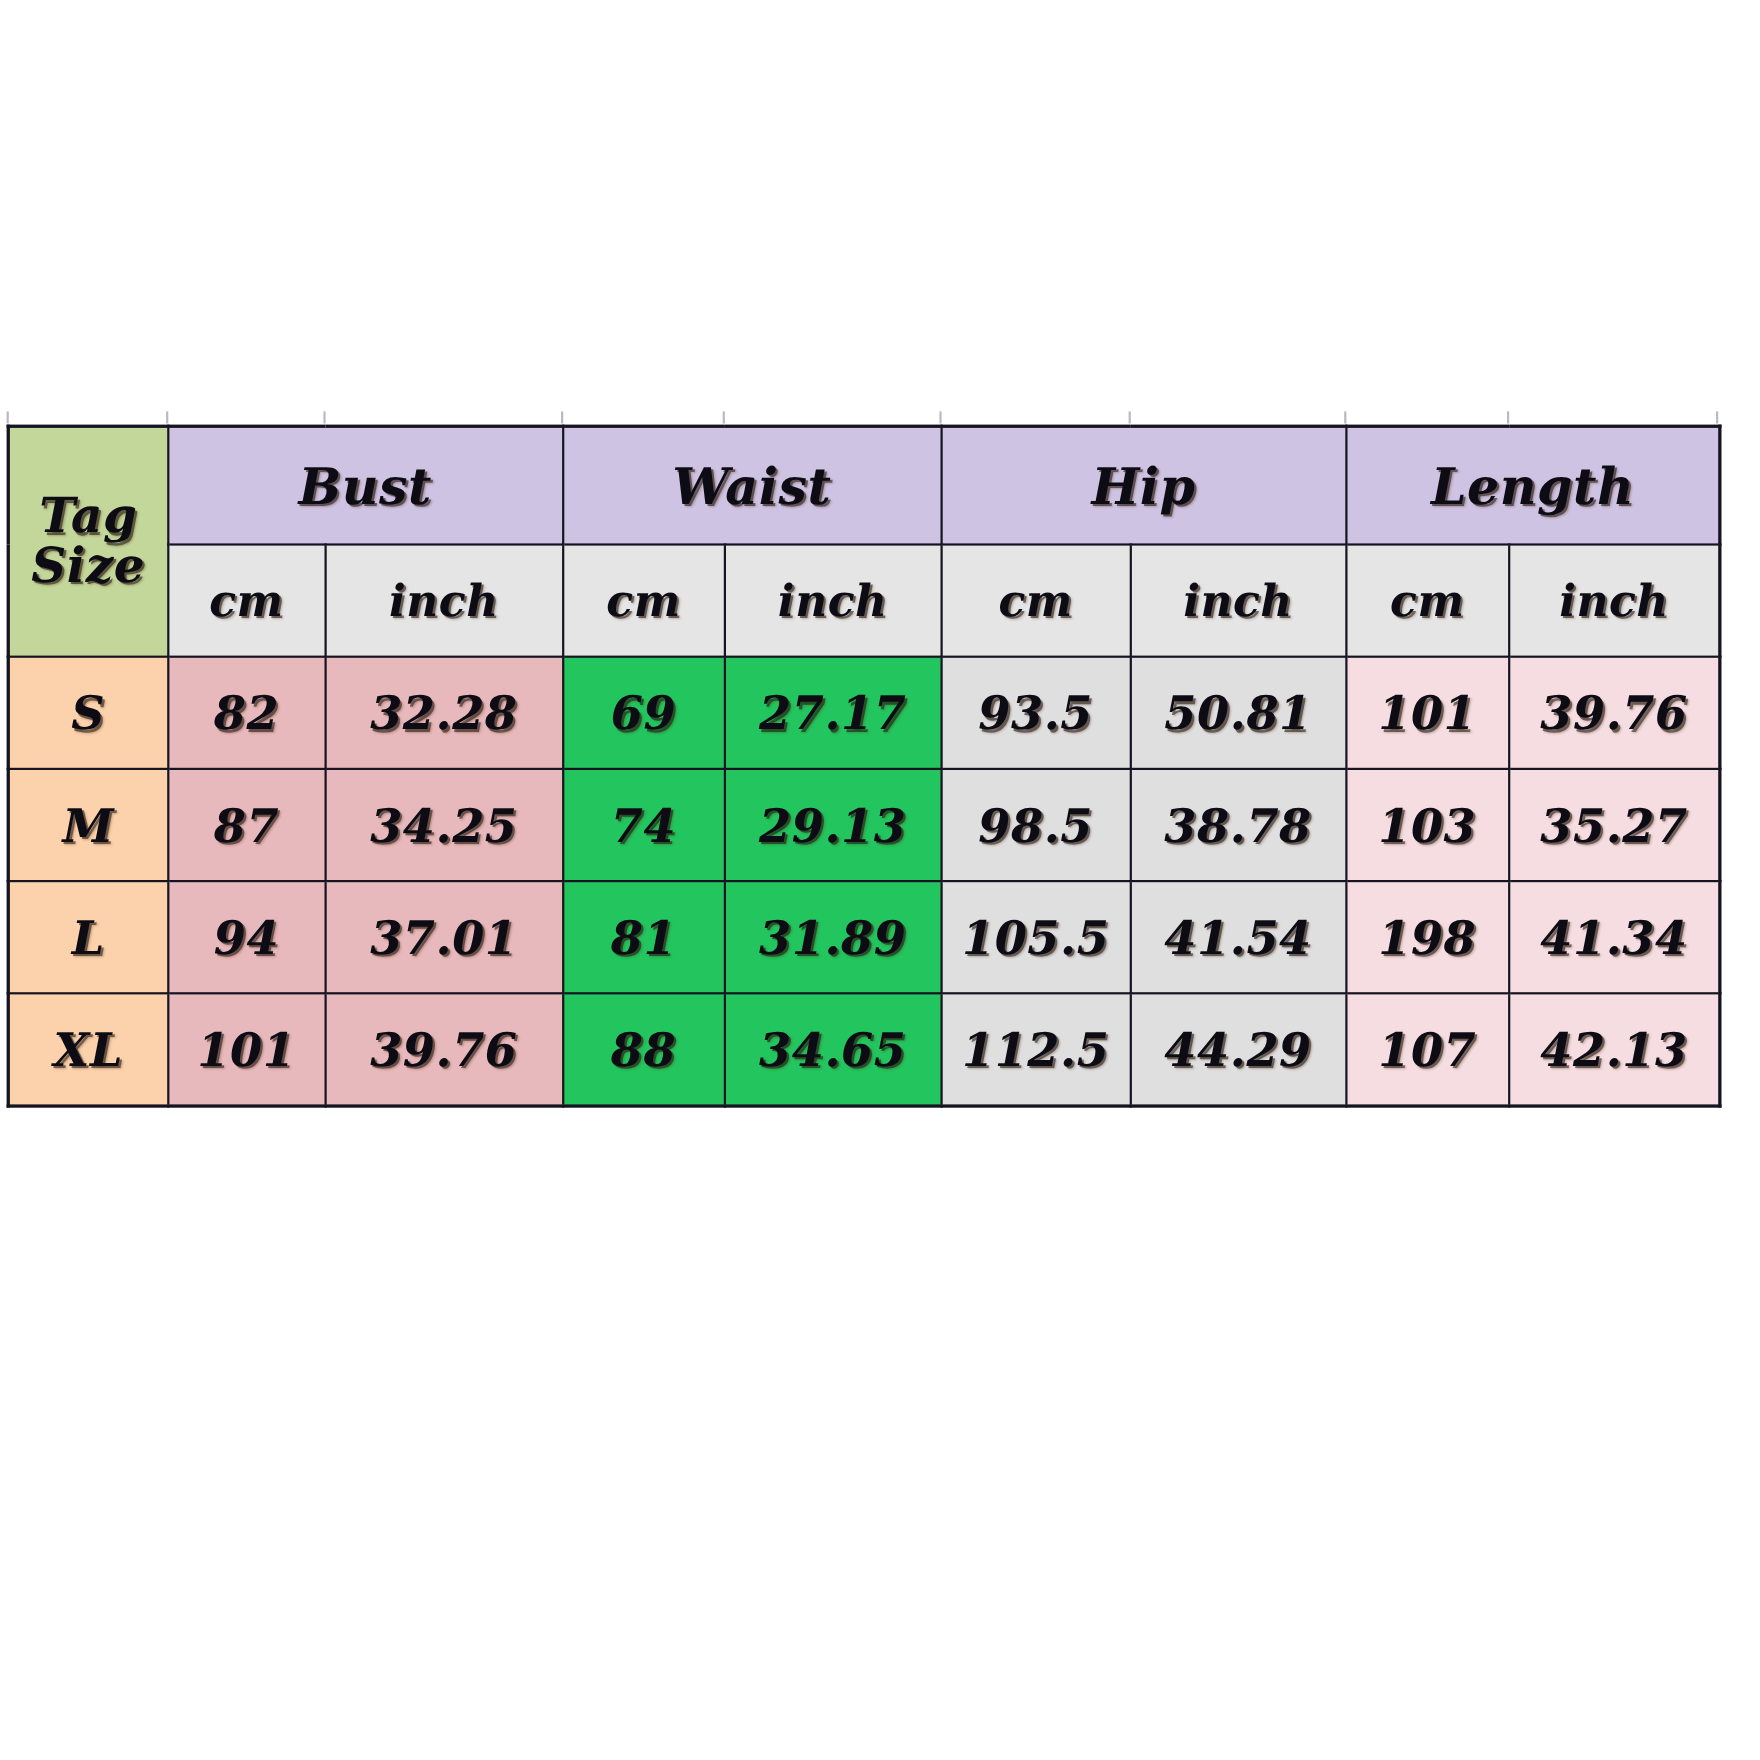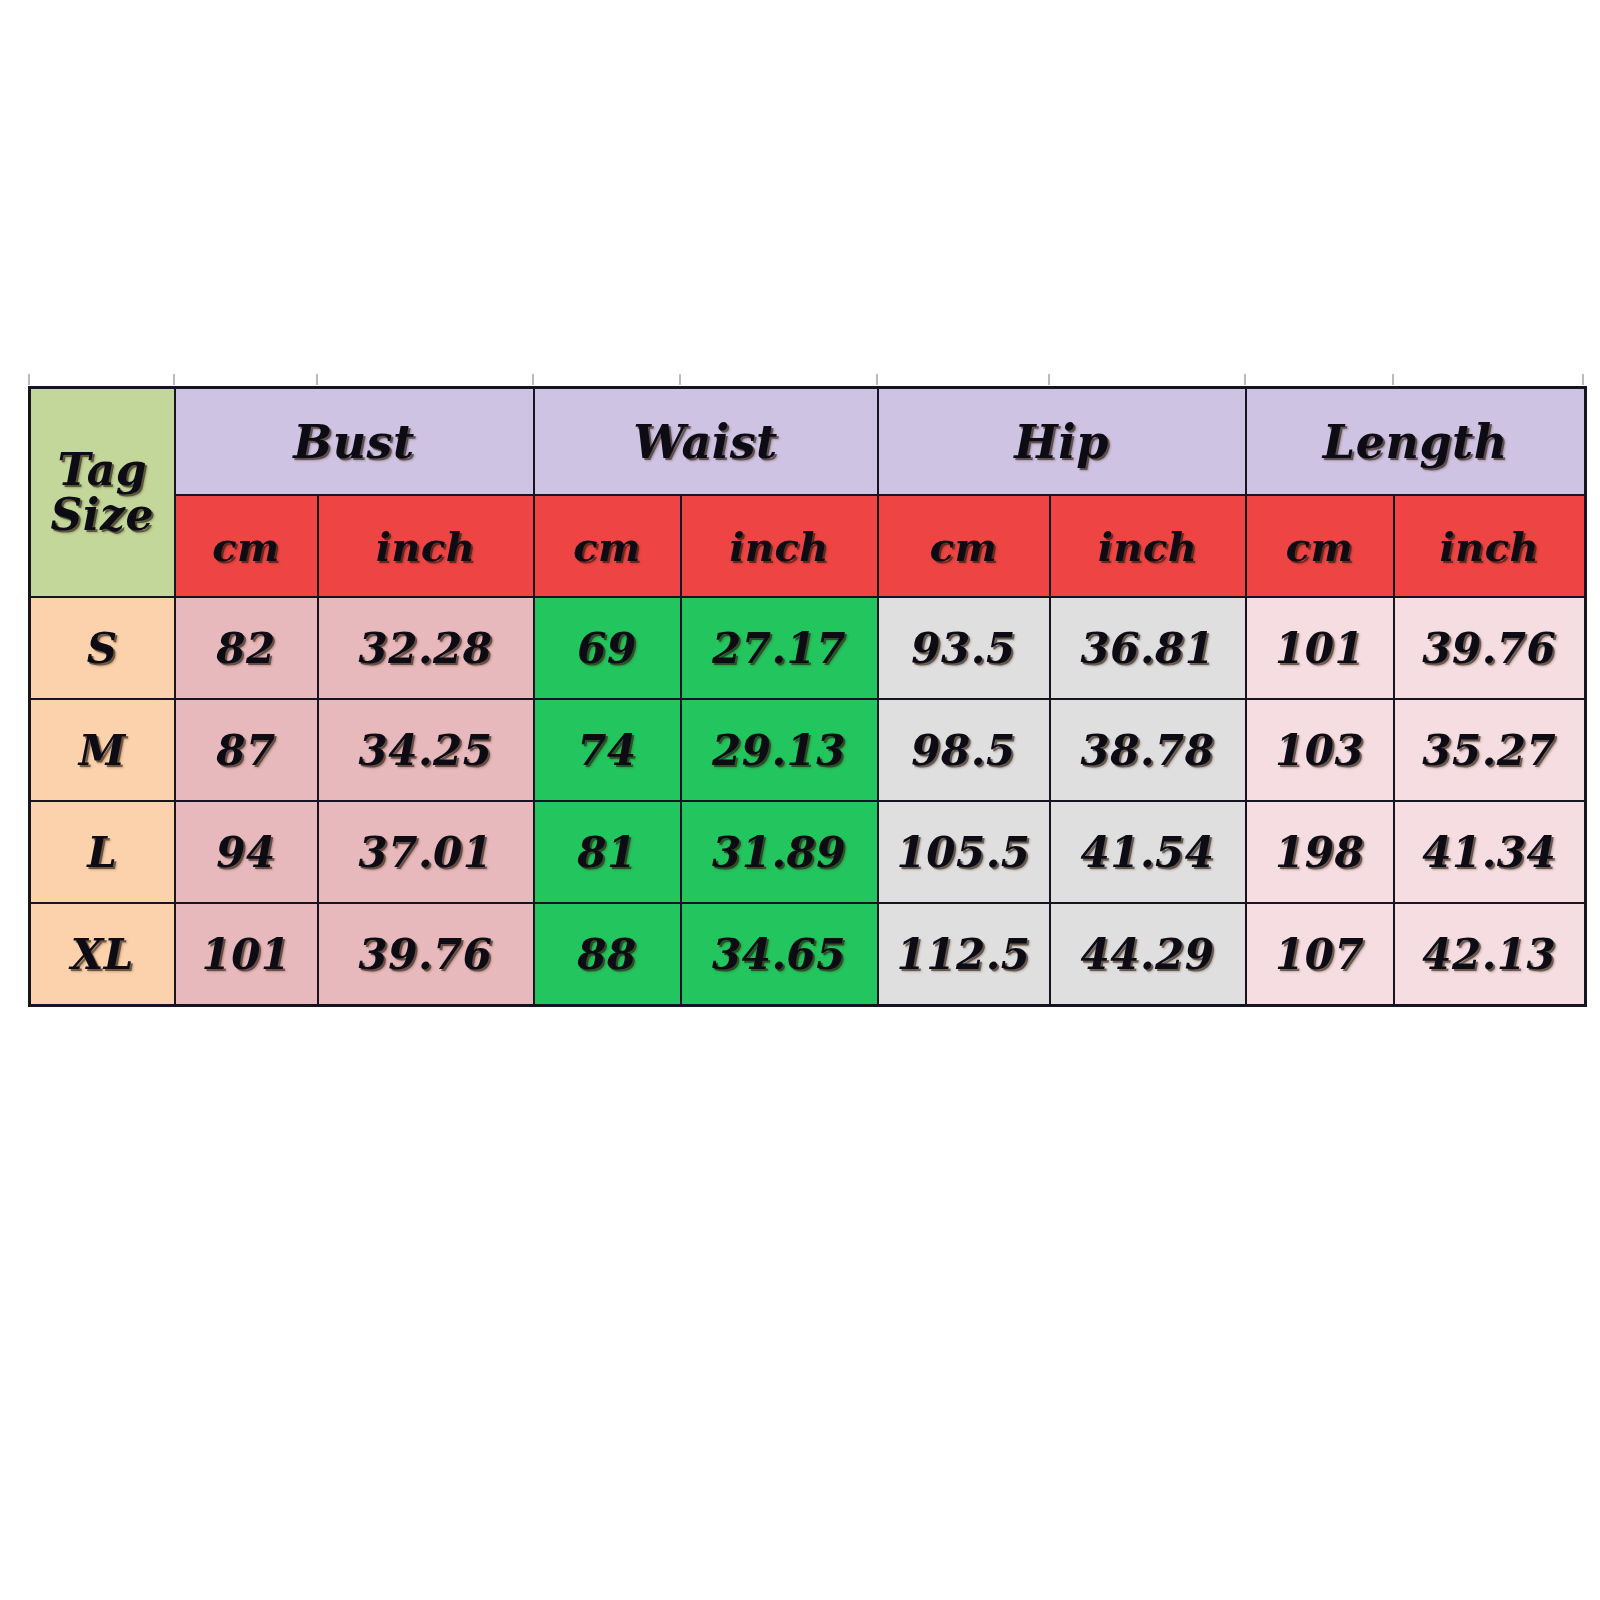--- a/index.html
+++ b/index.html
@@ -10,21 +10,21 @@
   body {
     width: 1600px;
     height: 1600px;
     position: relative;
     font-family: "DejaVu Serif", serif;
     overflow: hidden;
   }
 
   #size-chart-wrap {
     position: absolute;
-    left: 28px;
+    left: 6px;
     top: 372px;
     width: 1556px;
   }
 
   
   .tick-rail {
     position: relative;
     height: 14px;
     width: 100%;
   }
@@ -77,21 +77,21 @@
   }
   .cell-tag .tag-l1, .cell-tag .tag-l2 { display: block; }
 
   .cell-group {
     background: #cfc3e3;
     font-size: 46px;
     height: 105px;
     margin-left: 32px;
   }
   .cell-unit {
-    background: #ef4444;
+    background: #e5e5e5;
     font-size: 40px;
     height: 100px;
   }
 
   
   tr.data-row td { height: 100px; font-size: 42px; }
 
   .cell-size   { background: #fbd2ac; font-size: 46px; }
   .cell-bust   { background: #e8b9bc; }
   .cell-waist  { background: #22c55e; }
@@ -151,21 +151,21 @@
         <td class="cell-unit">inch</td>
       </tr>
 
       <tr class="data-row">
         <td class="cell-size">S</td>
         <td class="cell-bust">82</td>
         <td class="cell-bust">32.28</td>
         <td class="cell-waist">69</td>
         <td class="cell-waist">27.17</td>
         <td class="cell-hip">93.5</td>
-        <td class="cell-hip">36.81</td>
+        <td class="cell-hip">50.81</td>
         <td class="cell-length">101</td>
         <td class="cell-length">39.76</td>
       </tr>
 
       <tr class="data-row">
         <td class="cell-size">M</td>
         <td class="cell-bust">87</td>
         <td class="cell-bust">34.25</td>
         <td class="cell-waist">74</td>
         <td class="cell-waist">29.13</td>

